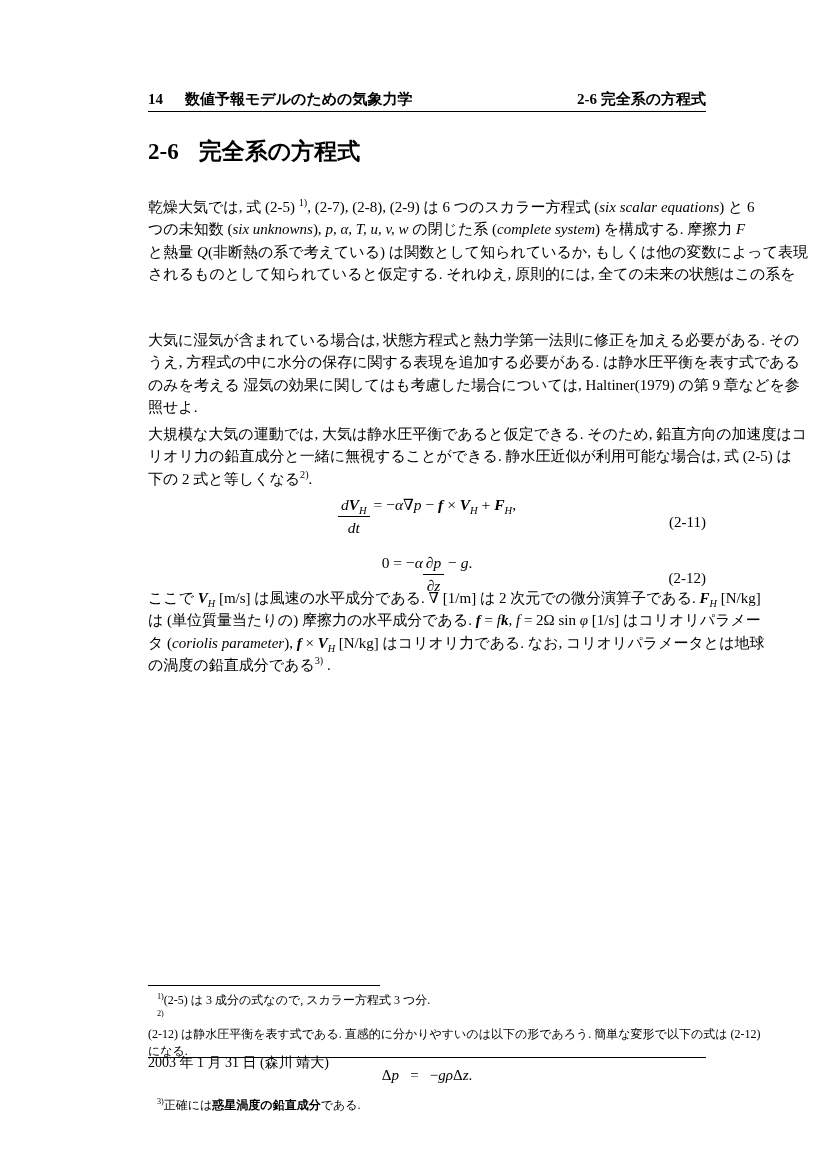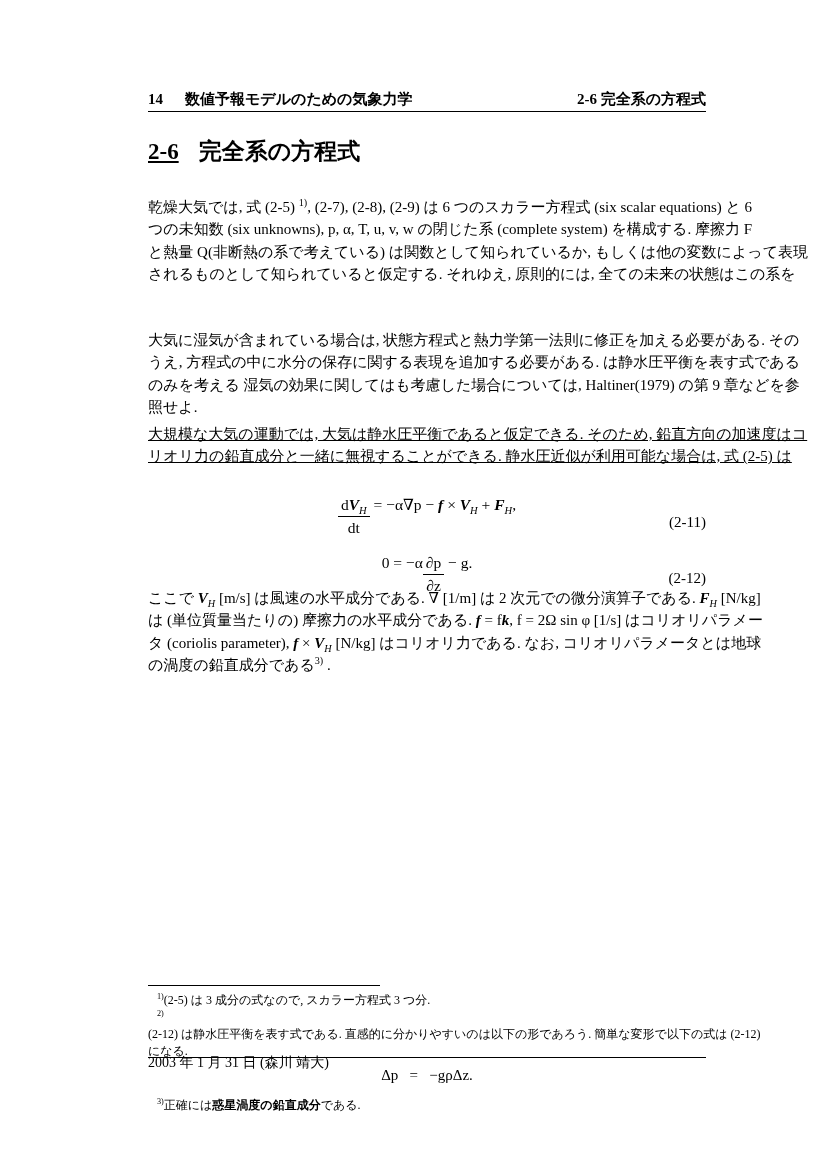--- a/index.html
+++ b/index.html
@@ -9,44 +9,44 @@
     font-family: "Liberation Serif", "DejaVu Serif", serif;
     color: #000000;
     position: relative;
     overflow: hidden;
   }
   .page { position: absolute; inset: 0; }
   .content { position: absolute; left: 148px; width: 558px; }
 
   
   .run { white-space: pre; }
-  .s-it { }
+  .s-it { font-style: italic; }
   .s-bi { font-style: italic; font-weight: bold; }
   .s-b  { font-weight: bold; }
   .s-sup { vertical-align: super; font-size: 68%; line-height: 0; }
   .s-sub { vertical-align: sub;  font-size: 68%; line-height: 0; font-style: italic; }
 
   
   .page-header {
     top: 90px; display: flex; align-items: baseline;
     font-size: 15px; font-weight: bold; line-height: 19px; justify-content: space-between;
   }
   .page-header .pageno { margin-right: 22px; }
   .page-header .secref { margin-left: auto; }
   .header-rule { top: 111px; height: 1px; background: #000; }
 
   
   .section-heading { top: 138px; font-size: 23px; font-weight: bold; line-height: 28px; }
-  .section-heading .num { margin-right: 20px; text-decoration: underline; }
+  .section-heading .num { margin-right: 20px; }
 
   
   .para { font-size: 15px; line-height: 22.4px; }
   .p1 { top: 196px; }
   .p2 { top: 329px; }
-  .p3 { top: 423px; text-decoration: underline; }
+  .p3 { top: 423px; }
   .p4 { top: 587px; }
   .tline { height: 22.4px; overflow: visible; }
 
   
   .equation { position: absolute; left: 148px; width: 558px;
     display: flex; align-items: flex-start; justify-content: center;
     font-size: 15.5px; }
   .eq1 { top: 496px; height: 52px; }
   .eq2 { top: 554px; height: 48px; }
   .eq-label { position: absolute; right: 0; top: 50%; transform: translateY(-50%); font-size: 15px; }
@@ -91,20 +91,21 @@
   <div class="content para p2">
     <div class="tline"><span class="run">大気に湿気が含まれている場合は, 状態方程式と熱力学第一法則に修正を加える必要がある. その</span></div>
     <div class="tline"><span class="run">うえ, 方程式の中に水分の保存に関する表現を追加する必要がある. は静水圧平衡を表す式である</span></div>
     <div class="tline"><span class="run">のみを考える 湿気の効果に関してはも考慮した場合については, Haltiner(1979) の第 9 章などを参</span></div>
     <div class="tline"><span class="run">照せよ.</span></div>
   </div>
 
   <div class="content para p3">
     <div class="tline"><span class="run">大規模な大気の運動では, 大気は静水圧平衡であると仮定できる. そのため, 鉛直方向の加速度はコ</span></div>
     <div class="tline"><span class="run">リオリ力の鉛直成分と一緒に無視することができる. 静水圧近似が利用可能な場合は, 式 (2-5) は</span></div>
+    <div class="tline"><span class="run">下の 2 式と等しくなる</span><span class="run s-sup">2)</span><span class="run">.</span></div>
   </div>
 
   <div class="equation eq1">
     <span class="frac">
       <span class="fr-num"><span class="run s-it">d</span><span class="run s-bi">V</span><span class="run s-sub">H</span></span>
       <span class="fr-den"><span class="run s-it">dt</span></span>
     </span>
     <span><span class="run"> = −</span><span class="run s-it">α</span><span class="run">∇</span><span class="run s-it">p</span><span class="run"> − </span><span class="run s-bi">f</span><span class="run"> × </span><span class="run s-bi">V</span><span class="run s-sub">H</span><span class="run"> + </span><span class="run s-bi">F</span><span class="run s-sub">H</span><span class="run">,</span></span>
     <span class="eq-label">(2-11)</span>
   </div>

